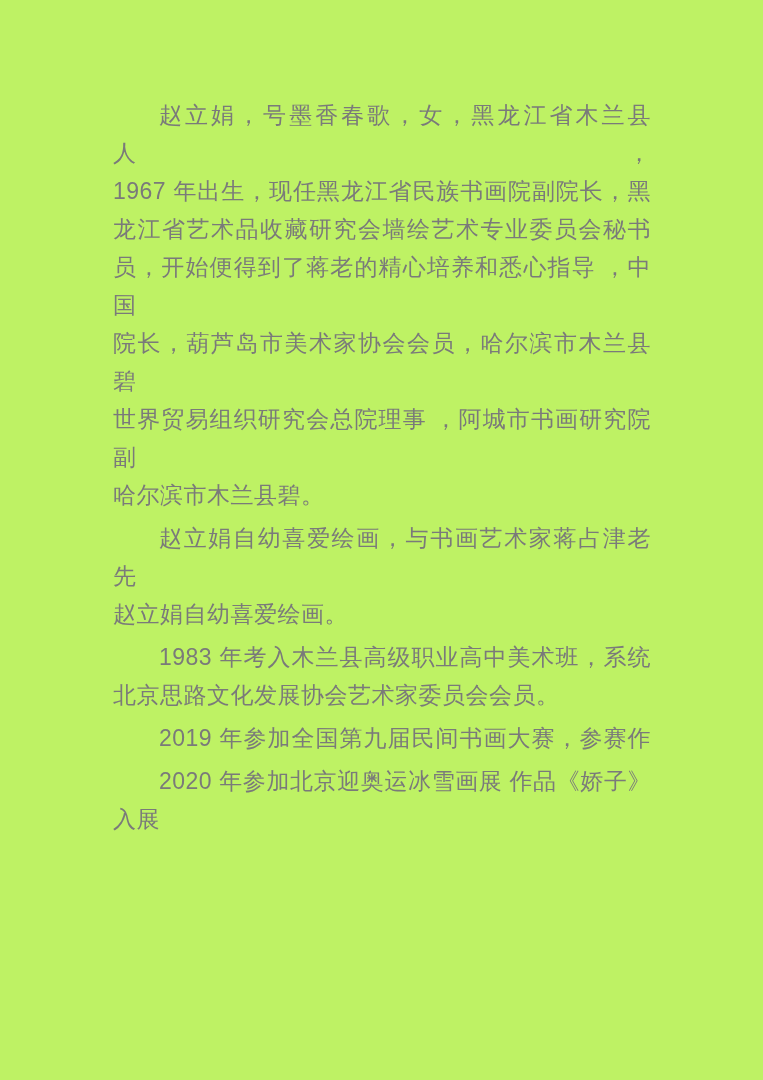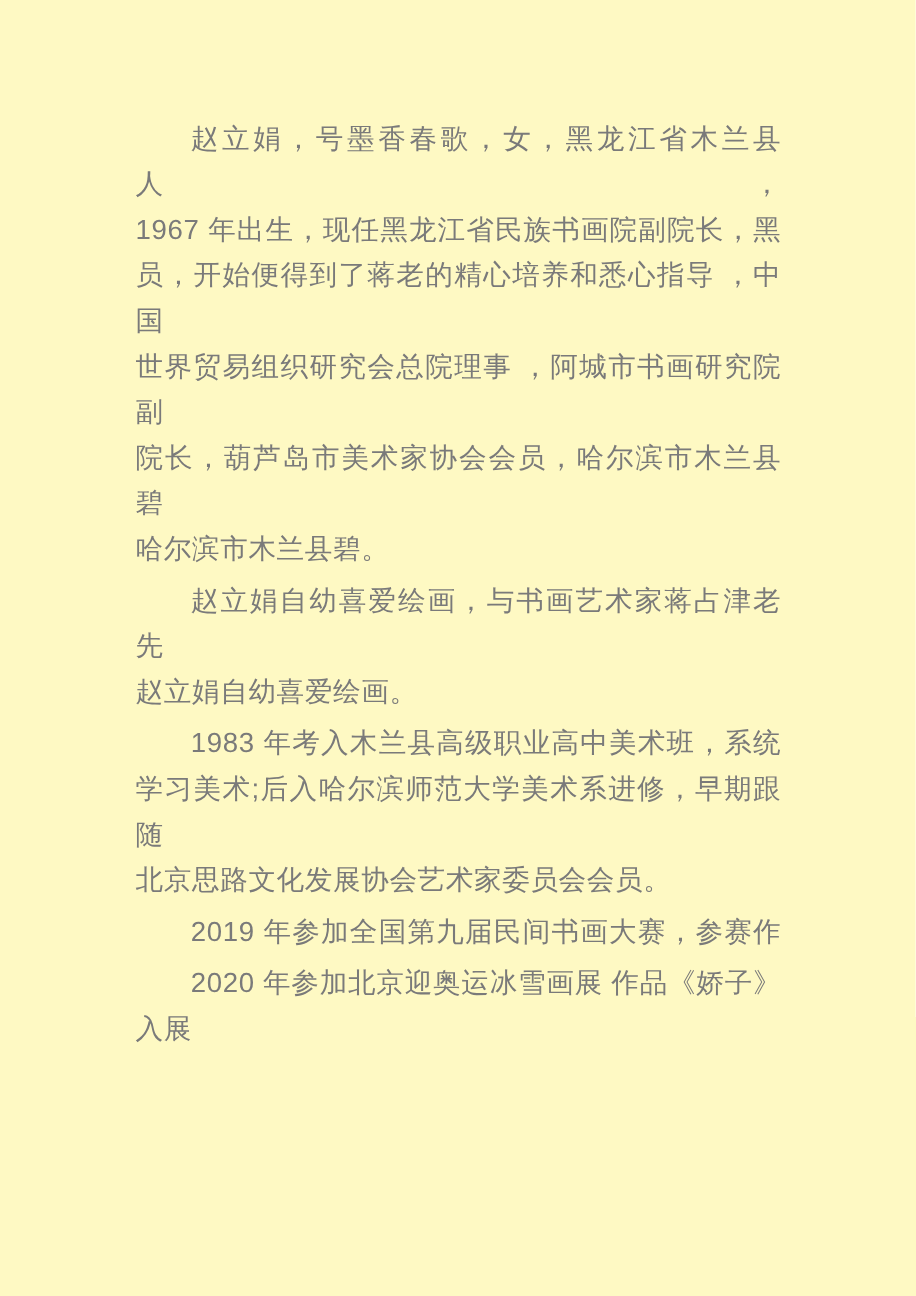--- a/index.html
+++ b/index.html
@@ -10,21 +10,21 @@
     width: 763px;
     height: 1080px;
     background: #ffffff;
     font-family: "Liberation Sans", sans-serif;
     overflow: hidden;
   }
   .page {
     position: relative;
     width: 763px;
     height: 1080px;
-    background: #fef9c3;
+    background: #bef264;
   }
   .doc-text {
     position: absolute;
     left: 113px;
     top: 96px;
     width: 538px;
     font-size: 23px;
     line-height: 38px;
     color: #7a7a7a;
     letter-spacing: 0.5px;
@@ -45,32 +45,32 @@
   }
 </style>
 </head>
 <body style="background: rgb(255, 255, 255);">
 
 <div class="page">
   <div class="doc-text" id="doc-text" style="color: rgb(122, 122, 122);">
       <div class="para">
         <div class="line fill indent">赵立娟，号墨香春歌，女，黑龙江省木兰县人，</div>
         <div class="line fill">1967 年出生，现任黑龙江省民族书画院副院长，黑</div>
+        <div class="line fill">龙江省艺术品收藏研究会墙绘艺术专业委员会秘书</div>
         <div class="line fill">员，开始便得到了蒋老的精心培养和悉心指导 ，中国</div>
+        <div class="line fill">院长，葫芦岛市美术家协会会员，哈尔滨市木兰县碧</div>
         <div class="line fill">世界贸易组织研究会总院理事 ，阿城市书画研究院副</div>
-        <div class="line fill">院长，葫芦岛市美术家协会会员，哈尔滨市木兰县碧</div>
         <div class="line">哈尔滨市木兰县碧。</div>
       </div>
       <div class="para">
         <div class="line fill indent">赵立娟自幼喜爱绘画，与书画艺术家蒋占津老先</div>
         <div class="line">赵立娟自幼喜爱绘画。</div>
       </div>
       <div class="para">
         <div class="line fill indent">1983 年考入木兰县高级职业高中美术班，系统</div>
-        <div class="line fill">学习美术;后入哈尔滨师范大学美术系进修，早期跟随</div>
         <div class="line">北京思路文化发展协会艺术家委员会会员。</div>
       </div>
       <div class="para">
         <div class="line fill indent">2019 年参加全国第九届民间书画大赛，参赛作</div>
       </div>
       <div class="para">
         <div class="line fill indent">2020 年参加北京迎奥运冰雪画展  作品《娇子》</div>
         <div class="line">入展</div>
       </div>
     </div>

